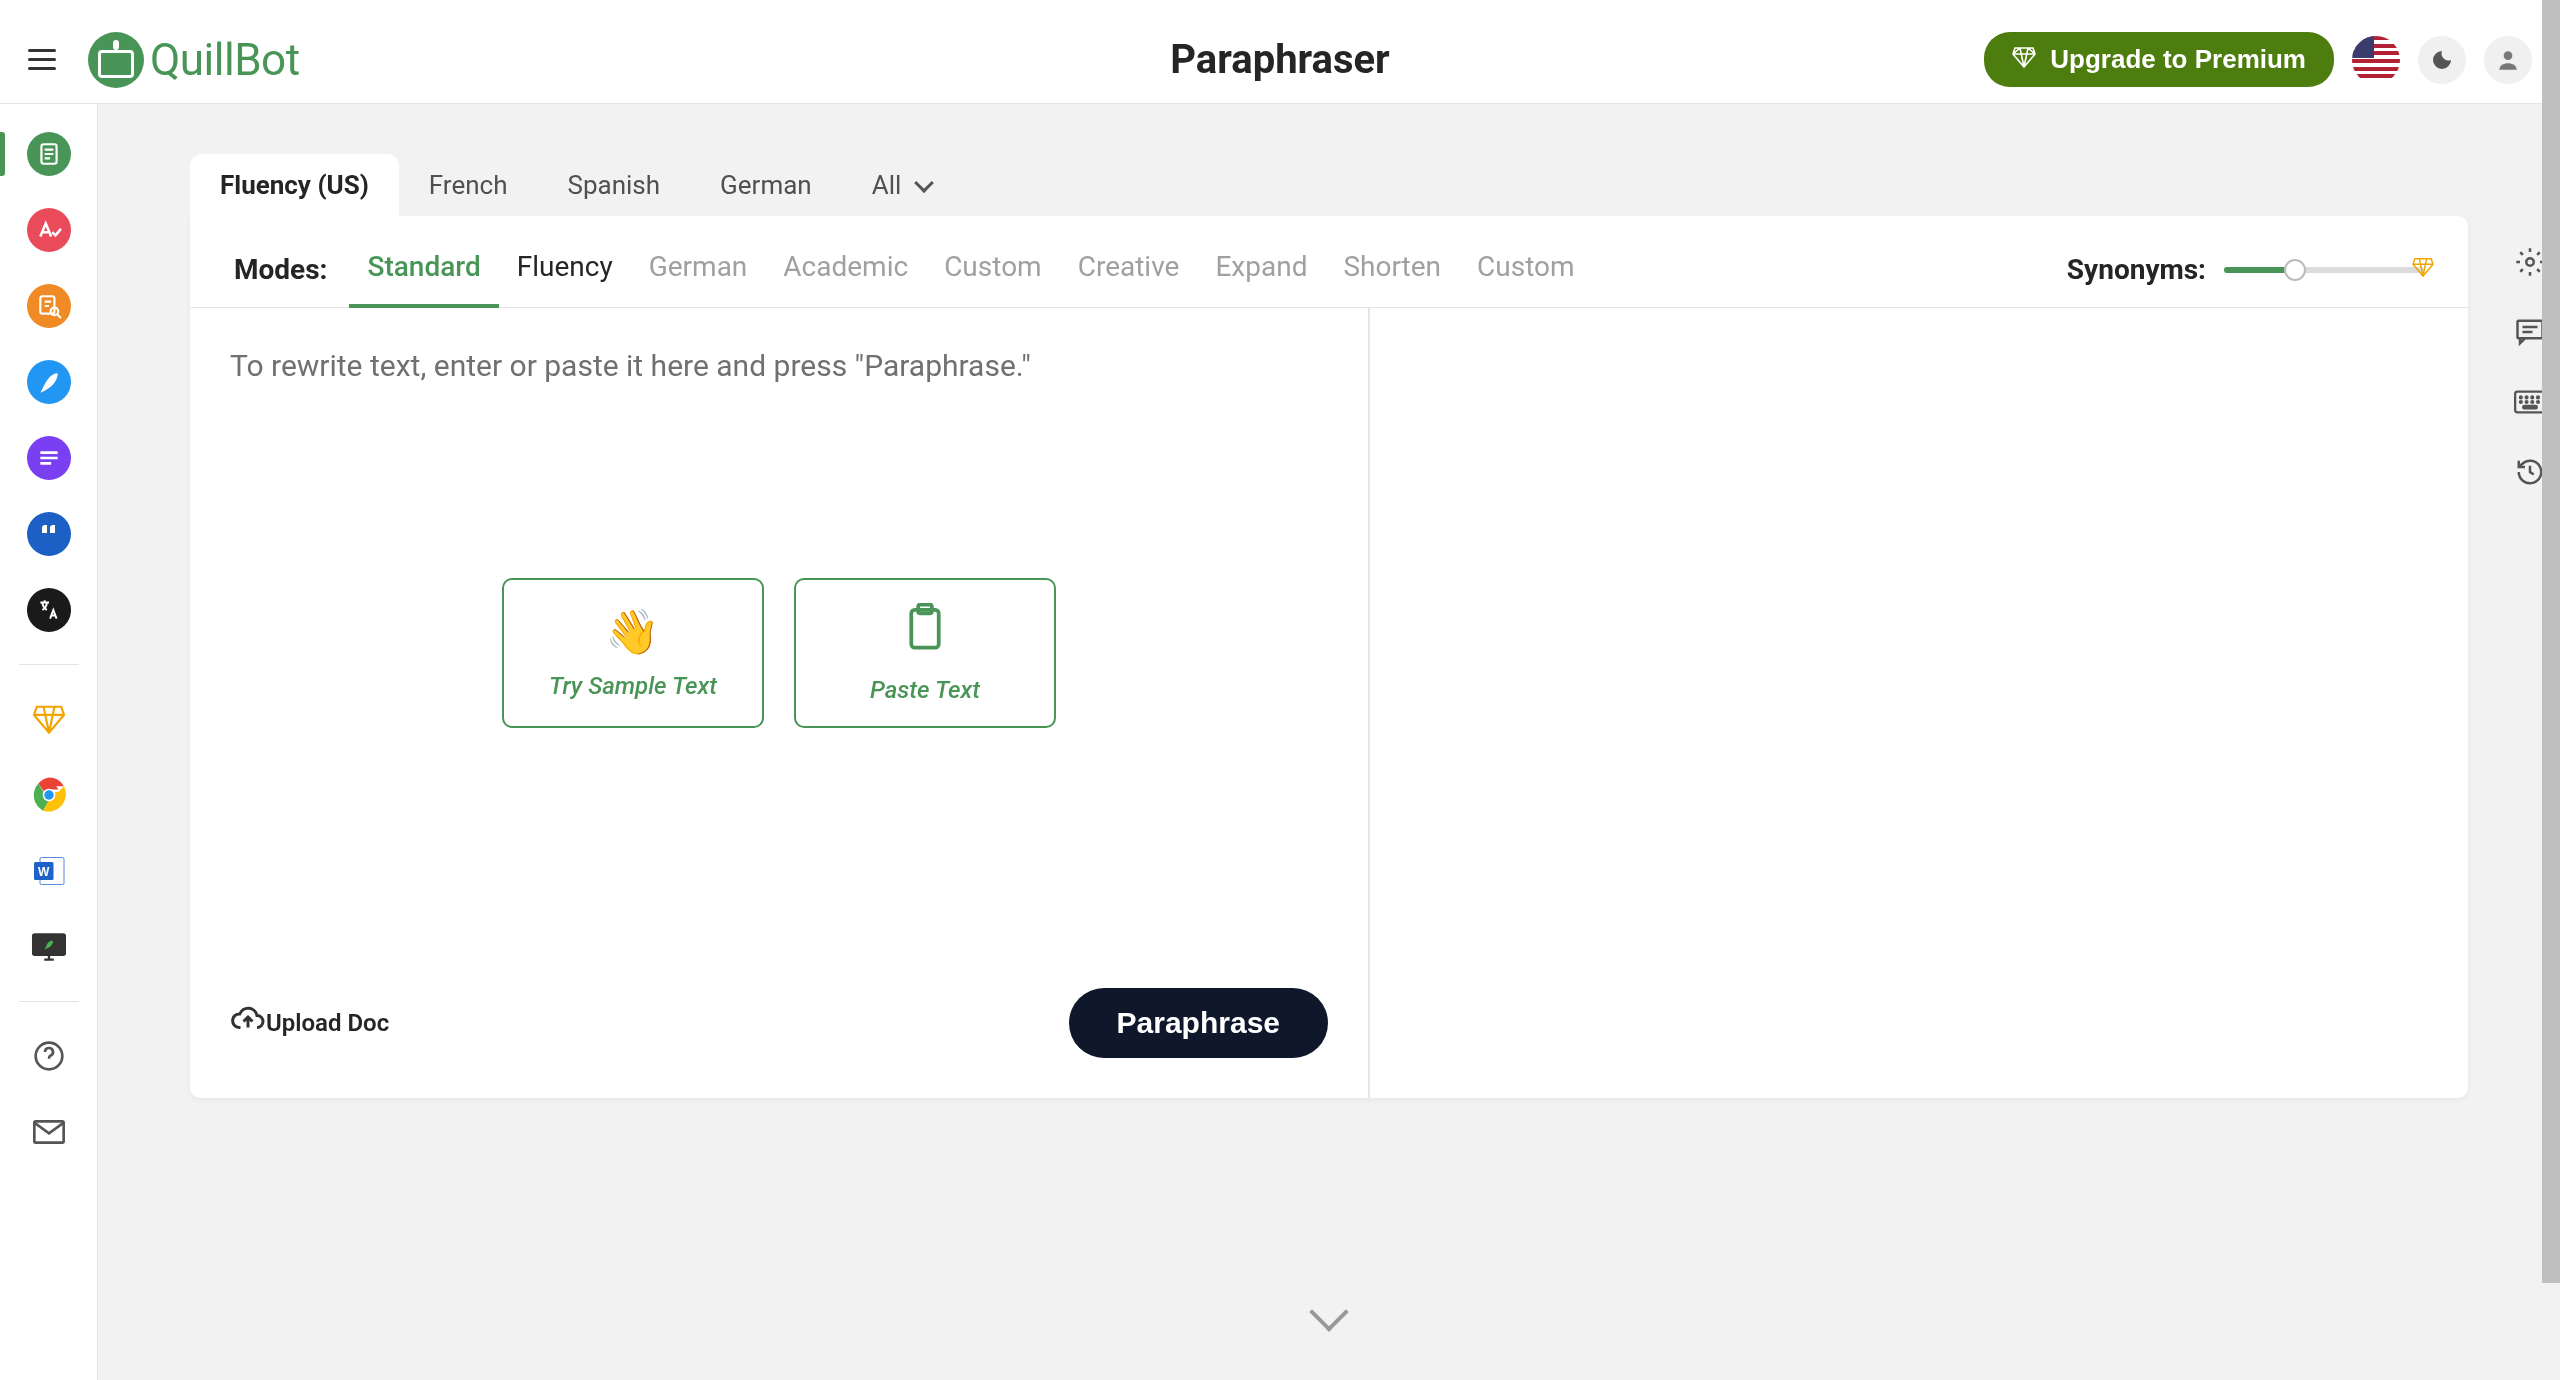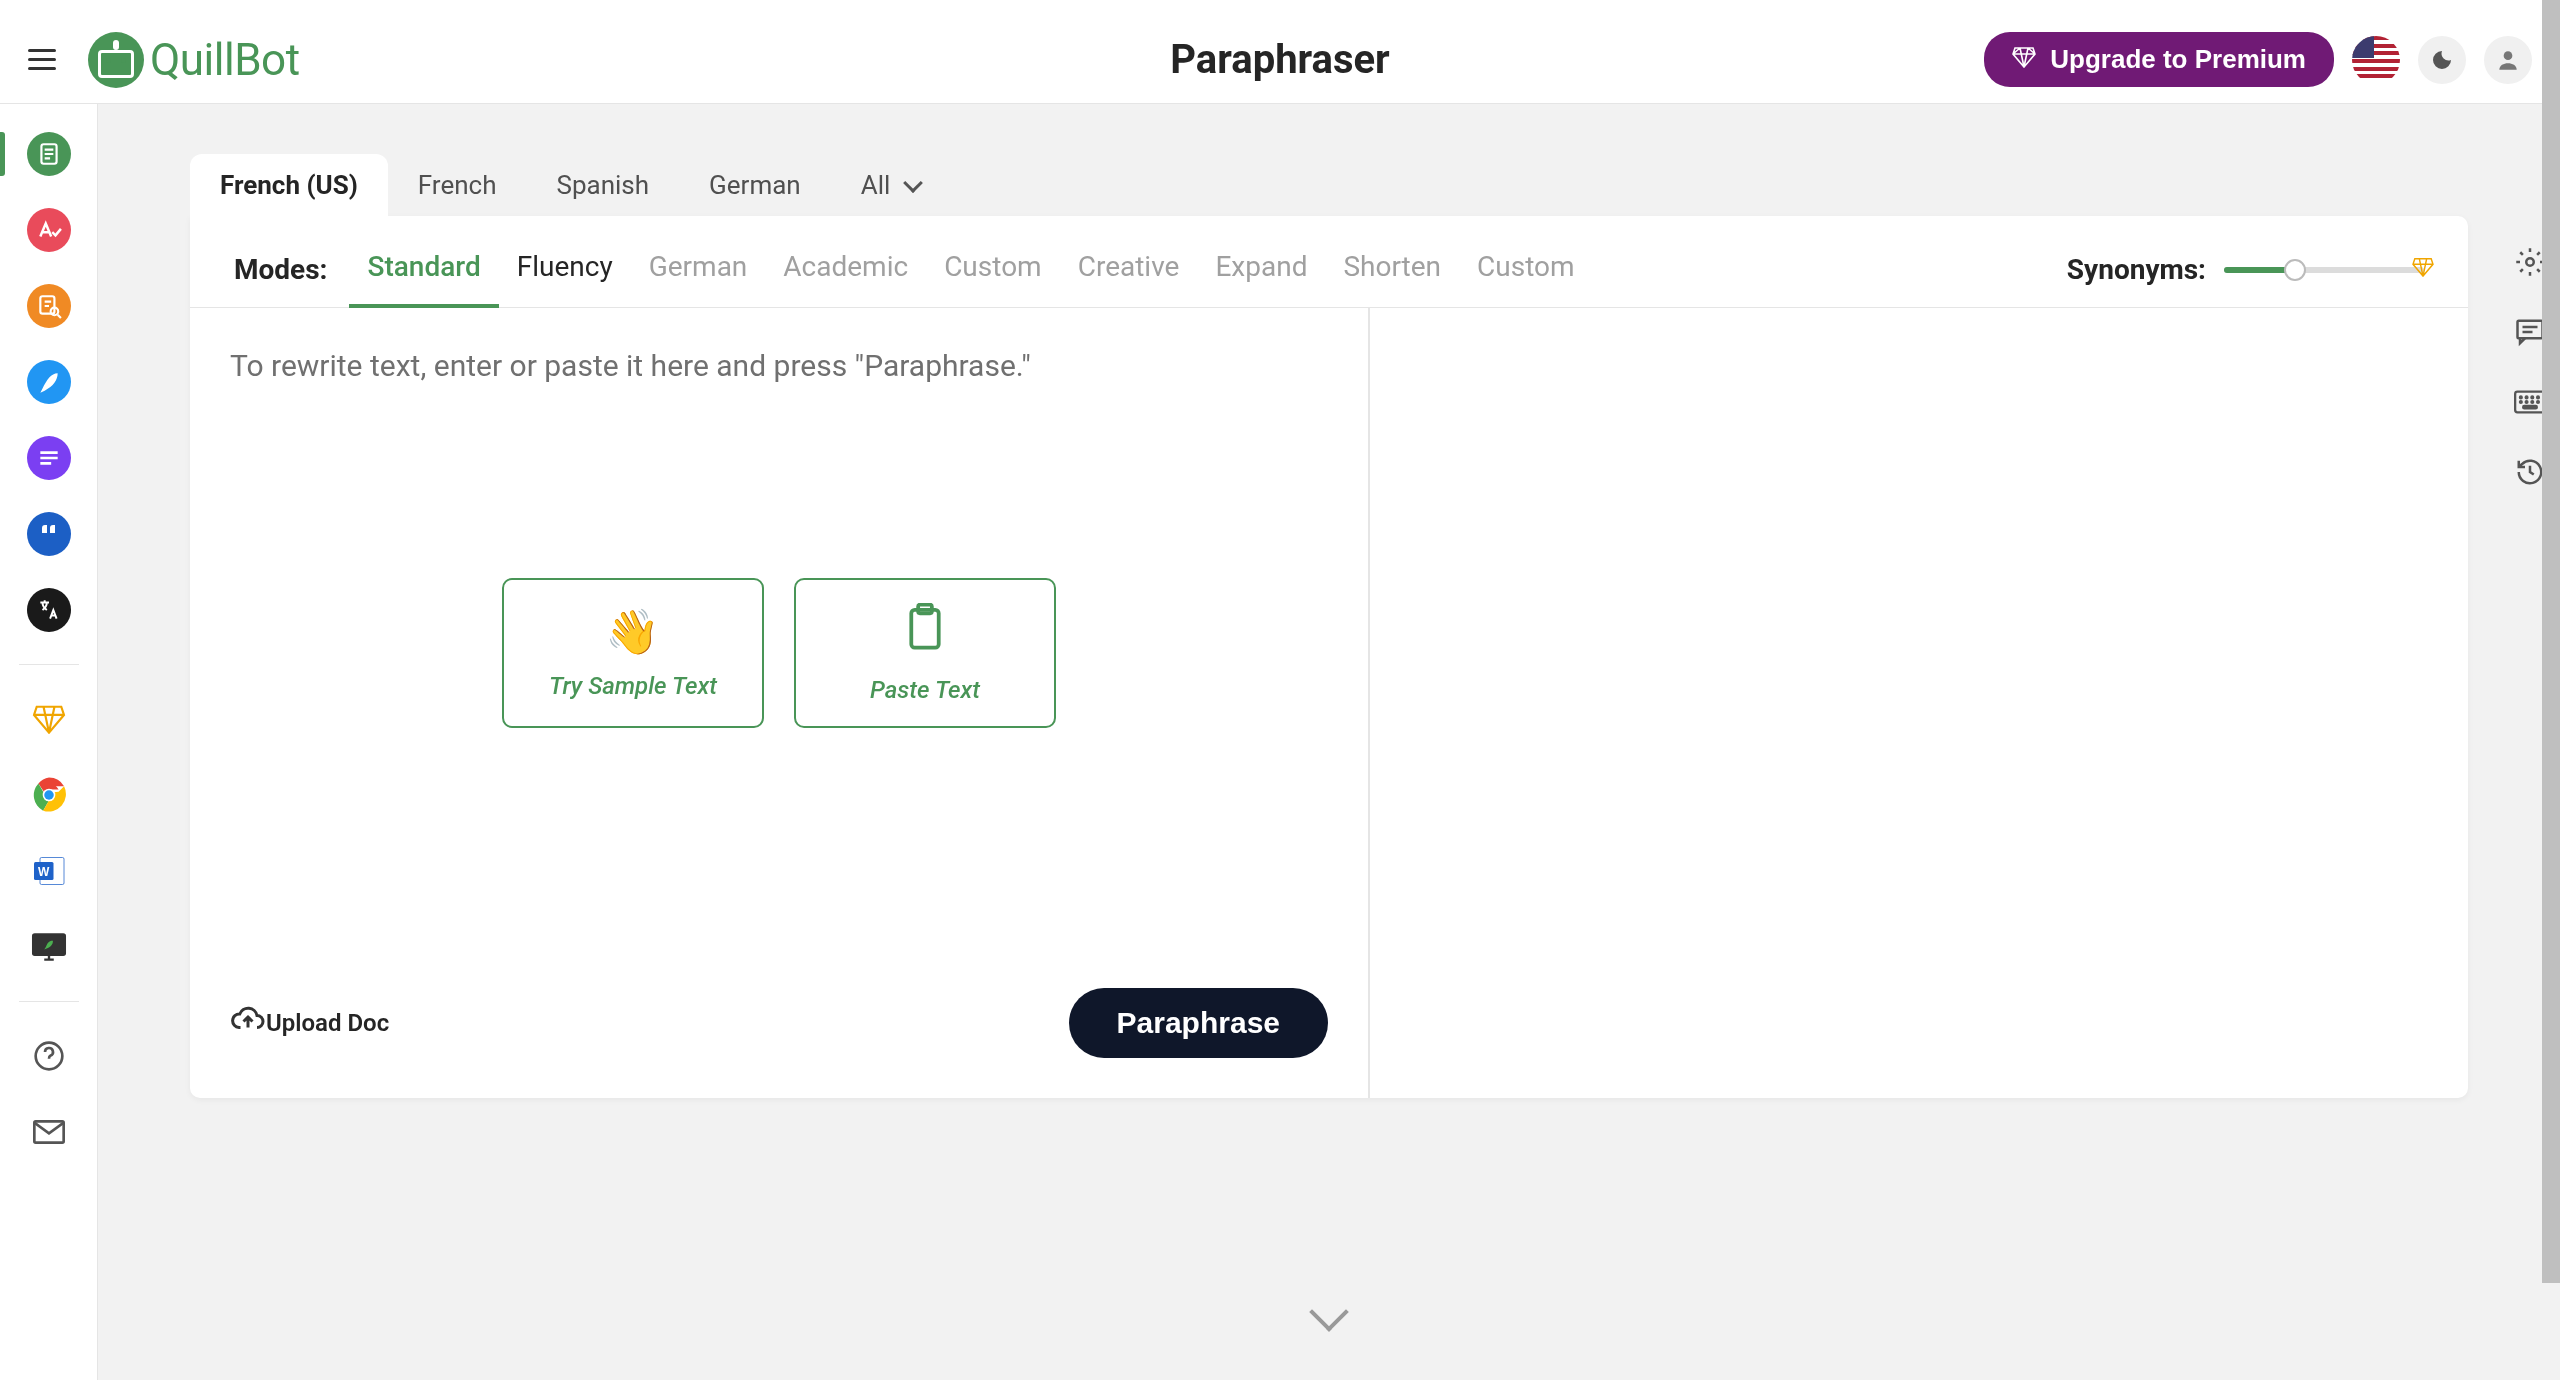--- a/index.html
+++ b/index.html
@@ -10,21 +10,21 @@
   .hamburger span { display: block; height: 3px; width: 28px; background: #333; border-radius: 2px; }
   .logo-wrap { display: flex; align-items: center; gap: 6px; }
   .logo-icon { width: 56px; height: 56px; background: #499557; border-radius: 50%; display: flex; align-items: center; justify-content: center; color: #fff; font-size: 30px; position: relative; }
   .logo-icon::before { content: ""; position: absolute; width: 30px; height: 22px; border: 3px solid #fff; border-radius: 4px; top: 18px; }
   .logo-icon::after { content: ""; position: absolute; width: 6px; height: 10px; background: #fff; border-radius: 3px; top: 8px; left: 50%; transform: translateX(-50%); }
   .logo-face { position: absolute; width: 30px; height: 14px; top: 22px; display: flex; justify-content: space-around; align-items: center; }
   .logo-face::before, .logo-face::after { content: ""; width: 5px; height: 5px; background: #499557; border-radius: 50%; display: block; }
   .logo-text { font-size: 44px; font-weight: 400; color: #499557; letter-spacing: -0.5px; }
   .page-title { position: absolute; left: 50%; transform: translateX(-50%); font-size: 40px; font-weight: 700; color: #252525; }
   .header-right { margin-left: auto; display: flex; align-items: center; gap: 18px; }
-  .upgrade-btn { background: #701a75; color: #fff; border: none; padding: 12px 28px; border-radius: 26px; font-size: 26px; font-weight: 700; display: flex; align-items: center; gap: 14px; cursor: pointer; }
+  .upgrade-btn { background: #4d7c0f; color: #fff; border: none; padding: 12px 28px; border-radius: 26px; font-size: 26px; font-weight: 700; display: flex; align-items: center; gap: 14px; cursor: pointer; }
   .diamond-icon { font-size: 22px; }
   .flag-icon { width: 48px; height: 48px; border-radius: 50%; background: linear-gradient(to bottom, #b22234 0%, #b22234 8%, #fff 8%, #fff 16%, #b22234 16%, #b22234 24%, #fff 24%, #fff 32%, #b22234 32%, #b22234 40%, #fff 40%, #fff 48%, #b22234 48%, #b22234 56%, #fff 56%, #fff 64%, #b22234 64%, #b22234 72%, #fff 72%, #fff 80%, #b22234 80%, #b22234 88%, #fff 88%, #fff 100%); position: relative; cursor: pointer; overflow: hidden; }
   .flag-icon::before { content: ""; position: absolute; top: 0; left: 0; width: 22px; height: 22px; background: #3c3b6e; }
   .icon-btn { width: 48px; height: 48px; border-radius: 50%; background: #f0f0f0; display: flex; align-items: center; justify-content: center; cursor: pointer; color: #555; font-size: 24px; }
 
   .left-sidebar { position: fixed; top: 104px; left: 0; width: 98px; height: calc(100% - 104px); background: #fff; border-right: 1px solid #e5e5e5; display: flex; flex-direction: column; align-items: center; padding-top: 28px; gap: 32px; z-index: 50; }
   .side-icon { width: 44px; height: 44px; border-radius: 50%; display: flex; align-items: center; justify-content: center; color: #fff; font-size: 22px; cursor: pointer; position: relative; }
   .side-icon.active::before { content: ""; position: absolute; left: -27px; width: 5px; height: 44px; background: #499557; border-radius: 0 3px 3px 0; }
   .side-divider { width: 60px; height: 1px; background: #e5e5e5; }
   .side-icon.plain { background: transparent; color: #555; }
@@ -234,21 +234,21 @@
         <path d="M3 12a9 9 0 1 0 2.64-6.36L3 8"></path>
         <path d="M3 3v5h5"></path>
         <path d="M12 7v5l3 2"></path>
       </svg>
   </div>
 </div>
 
 <div class="main-content">
   <div class="lang-tabs">
     <div class="lang-tab active">
-        <span>French (US)</span>
+        <span>Fluency (US)</span>
       </div>
     <div class="lang-tab">
         <span>French</span>
       </div>
     <div class="lang-tab">
         <span>Spanish</span>
       </div>
     <div class="lang-tab">
         <span>German</span>
       </div>

